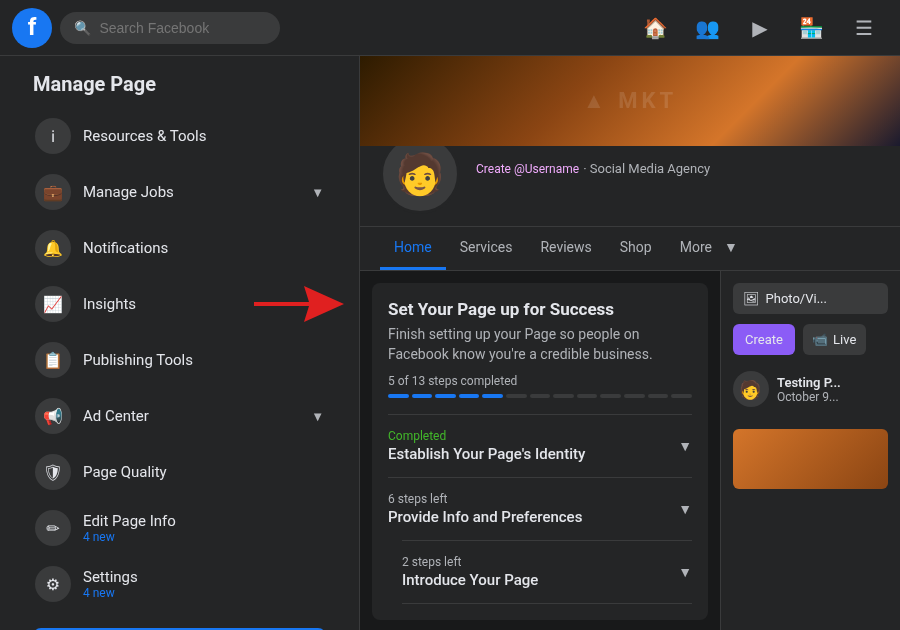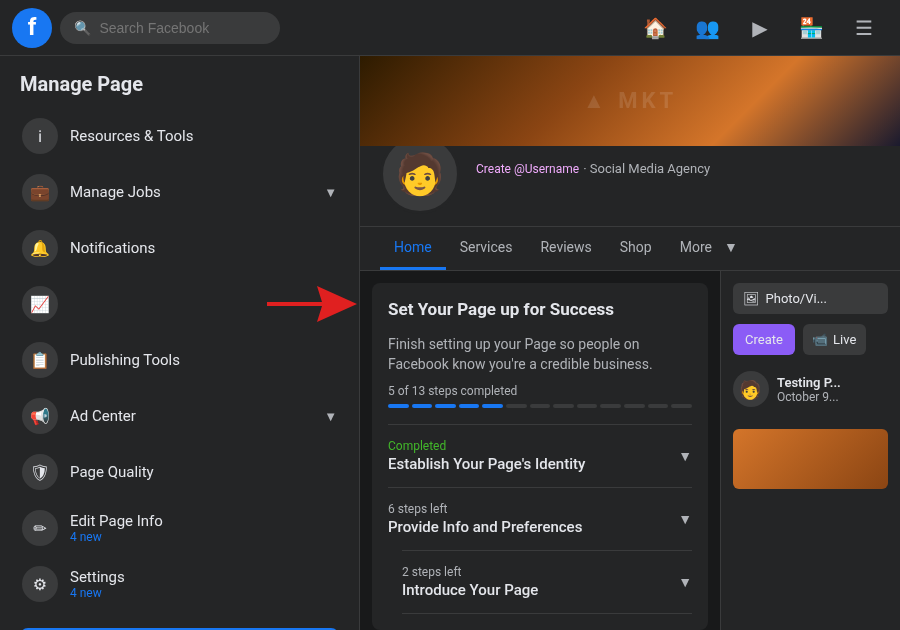--- a/index.html
+++ b/index.html
@@ -90,21 +90,21 @@
       overflow: hidden;
     }
 
     
     .sidebar {
       width: 360px;
       background: #242526;
       border-right: 1px solid #3a3b3c;
       overflow-y: auto;
       flex-shrink: 0;
-      padding: 16px 12px;
+      padding: 16px 25px;
     }
     .sidebar-title {
       font-size: 20px;
       font-weight: 700;
       color: #e4e6eb;
       padding: 0 8px 12px 8px;
     }
     .sidebar-item {
       display: flex;
       align-items: center;
@@ -269,21 +269,21 @@
     .setup-card {
       background: #242526;
       margin: 12px;
       border-radius: 8px;
       padding: 16px;
     }
     .setup-title {
       font-size: 17px;
       font-weight: 700;
       color: #e4e6eb;
-      margin-bottom: 16px;
+      margin-bottom: 6px;
     }
     .setup-desc {
       font-size: 14px;
       color: #b0b3b8;
       margin-bottom: 10px;
       line-height: 1.4;
     }
     .steps-text {
       font-size: 12px;
       color: #b0b3b8;
@@ -444,20 +444,21 @@
       <span class="sidebar-chevron">▼</span>
     </div>
 
     <div class="sidebar-item">
       <div class="sidebar-icon">🔔</div>
       <span class="sidebar-item-label">Notifications</span>
     </div>
 
     <div class="sidebar-item insights-row" style="position:relative;">
       <div class="sidebar-icon">📈</div>
+      <span class="sidebar-item-label">Insights</span>
 
       <svg style="position:absolute; right:-10px; top:50%; transform:translateY(-50%);" width="90" height="40" viewBox="0 0 90 40">
         <polygon points="90,20 50,2 55,18 0,18 0,22 55,22 50,38" fill="#e02020"></polygon>
       </svg>
     </div>
 
     <div class="sidebar-item">
       <div class="sidebar-icon">📋</div>
       <span class="sidebar-item-label">Publishing Tools</span>
     </div>

